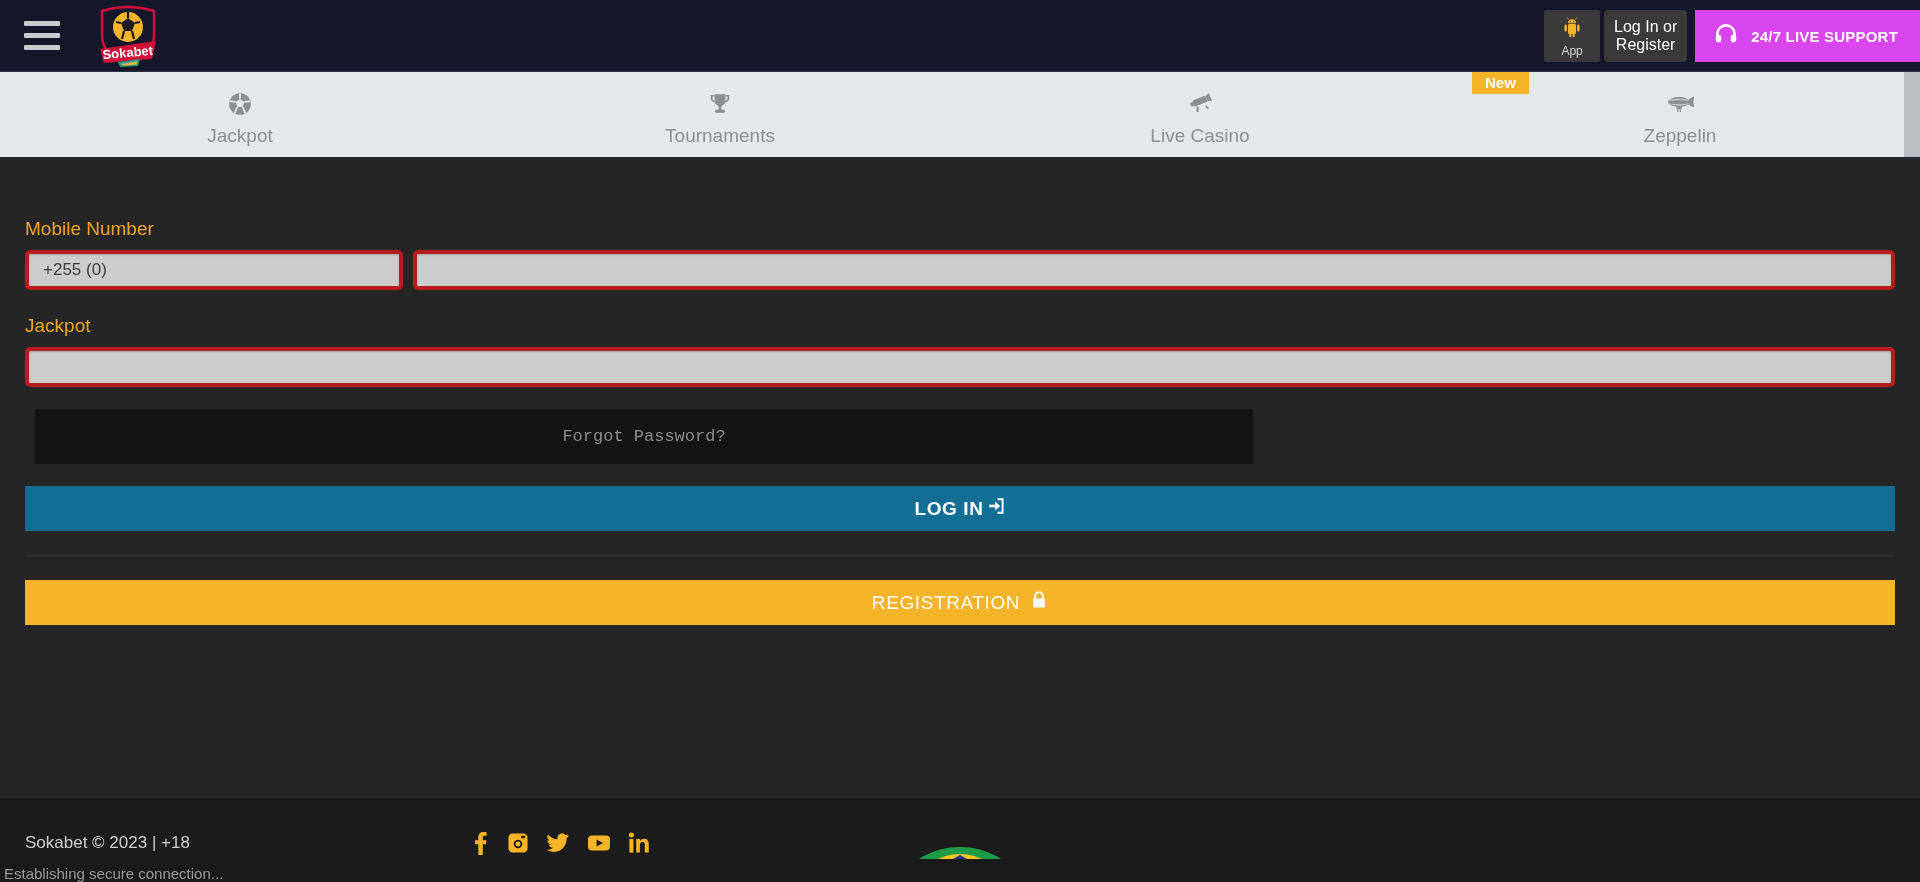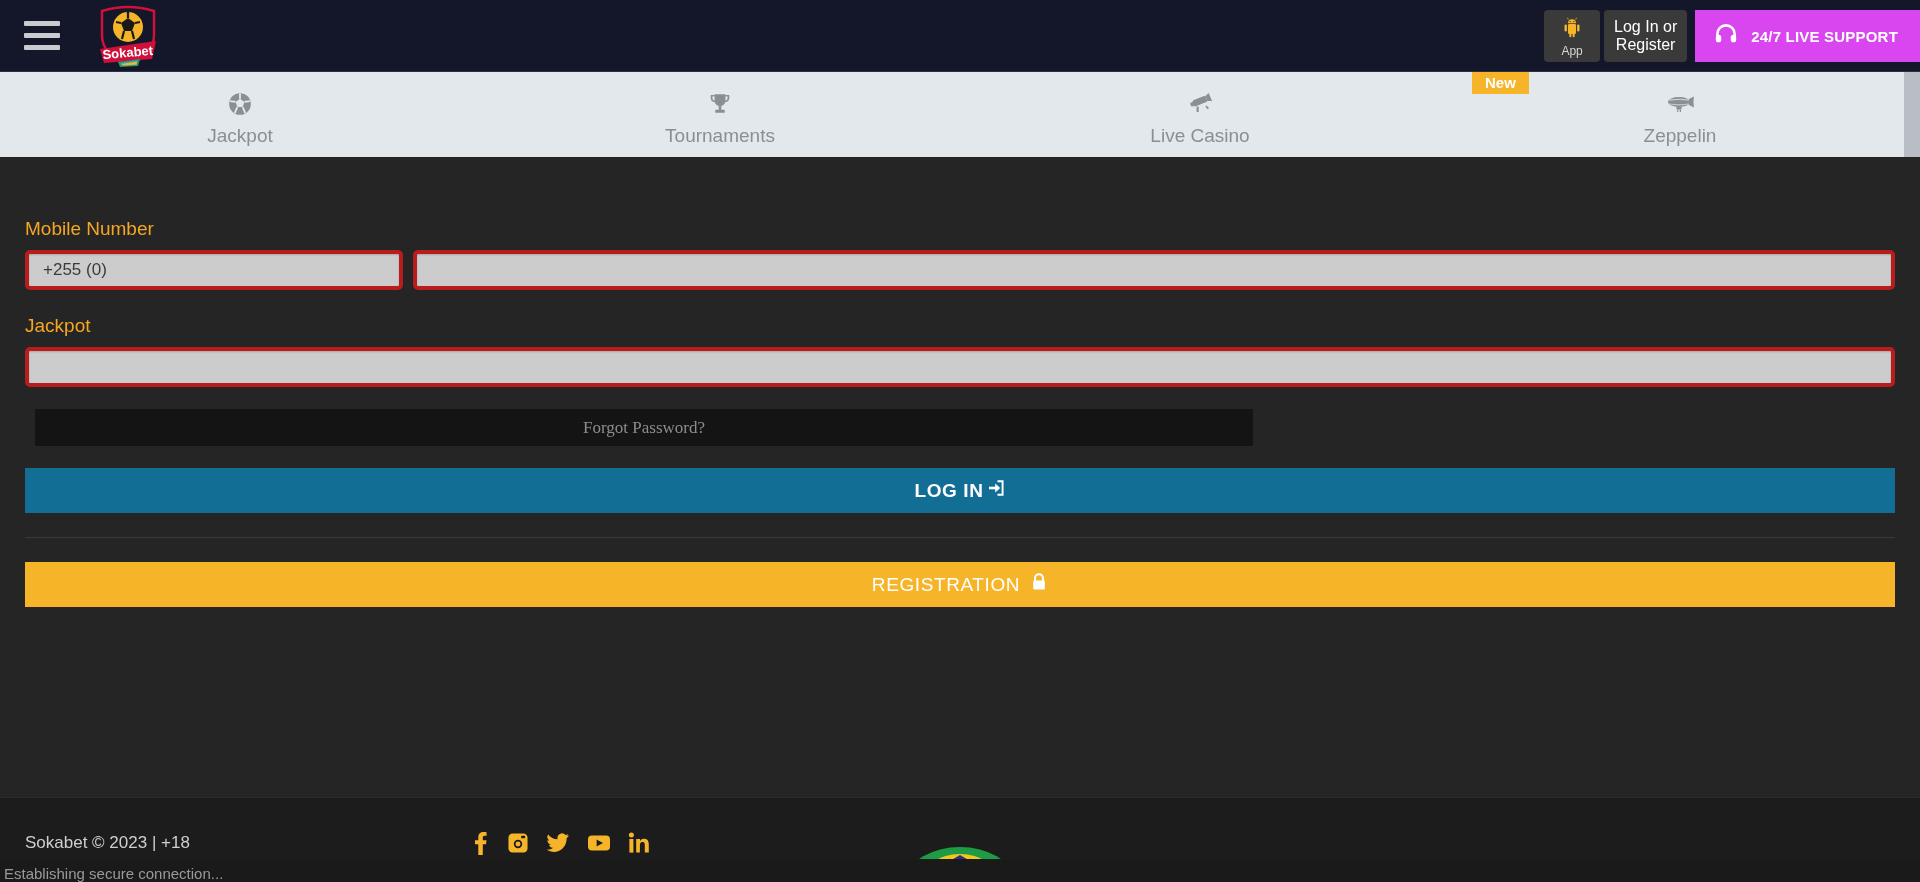--- a/index.html
+++ b/index.html
@@ -158,26 +158,26 @@
     outline: none;
   }
   .prefix-input { width: 378px; }
   .phone-input { flex: 1; }
   .pw-input { width: 100%; }
 
   .forgot-btn {
     margin-top: 22px;
     margin-left: 10px;
     width: 1218px;
-    height: 37px;
+    height: 55px;
     background: #141414;
     border: none;
     color: #8d8d8d;
     font-size: 17px;
-    font-family: Liberation Serif, serif;
+    font-family: Liberation Mono, monospace;
     cursor: pointer;
     display: flex; align-items: center; justify-content: center;
   }
   .login-submit {
     margin-top: 22px;
     width: 100%;
     height: 45px;
     background: #126e94;
     border: none;
     color: #ffffff;

